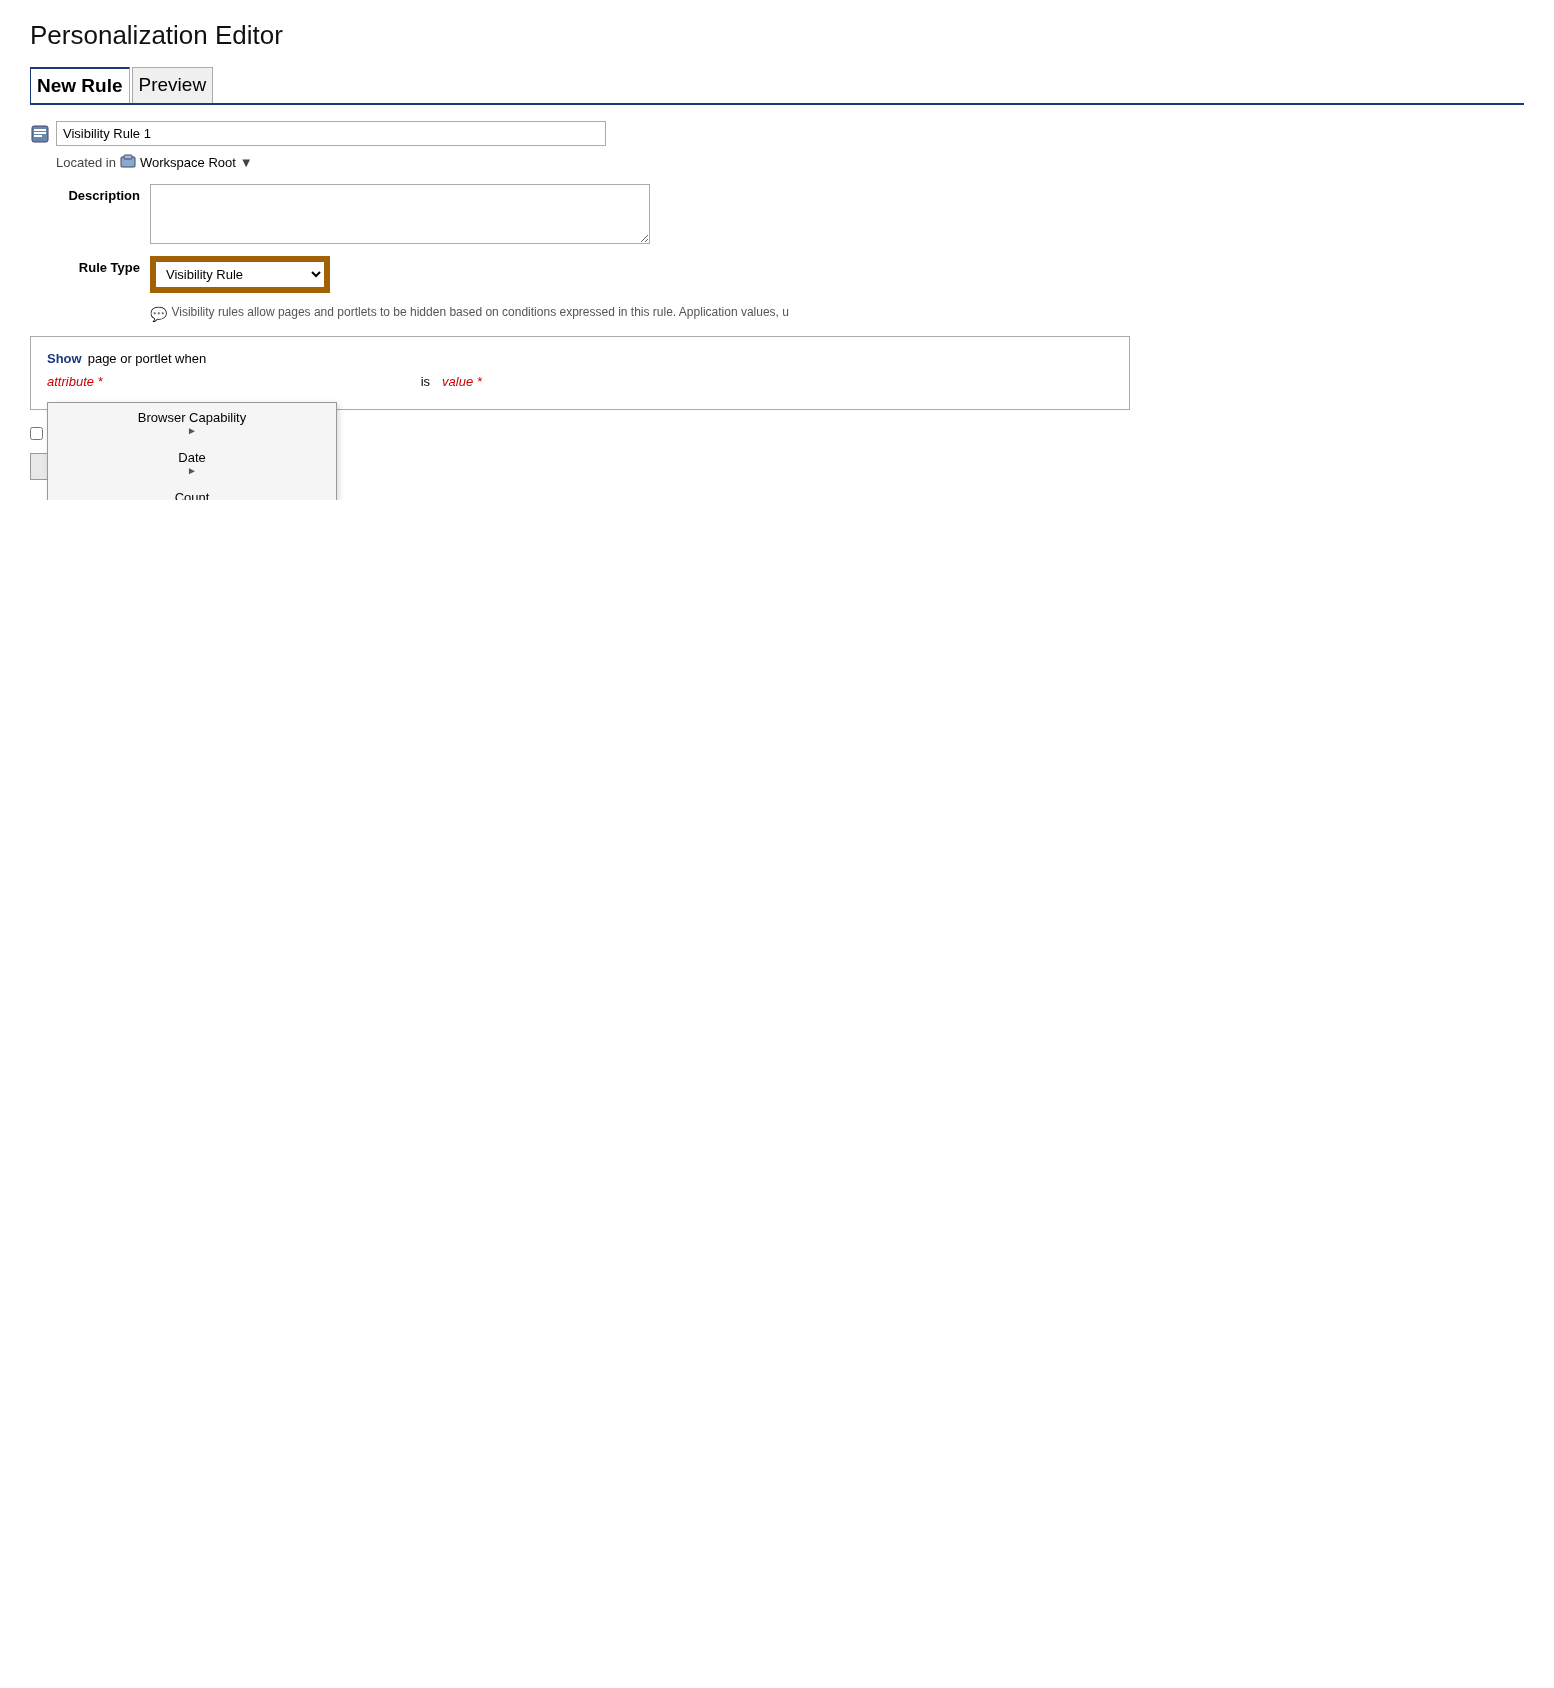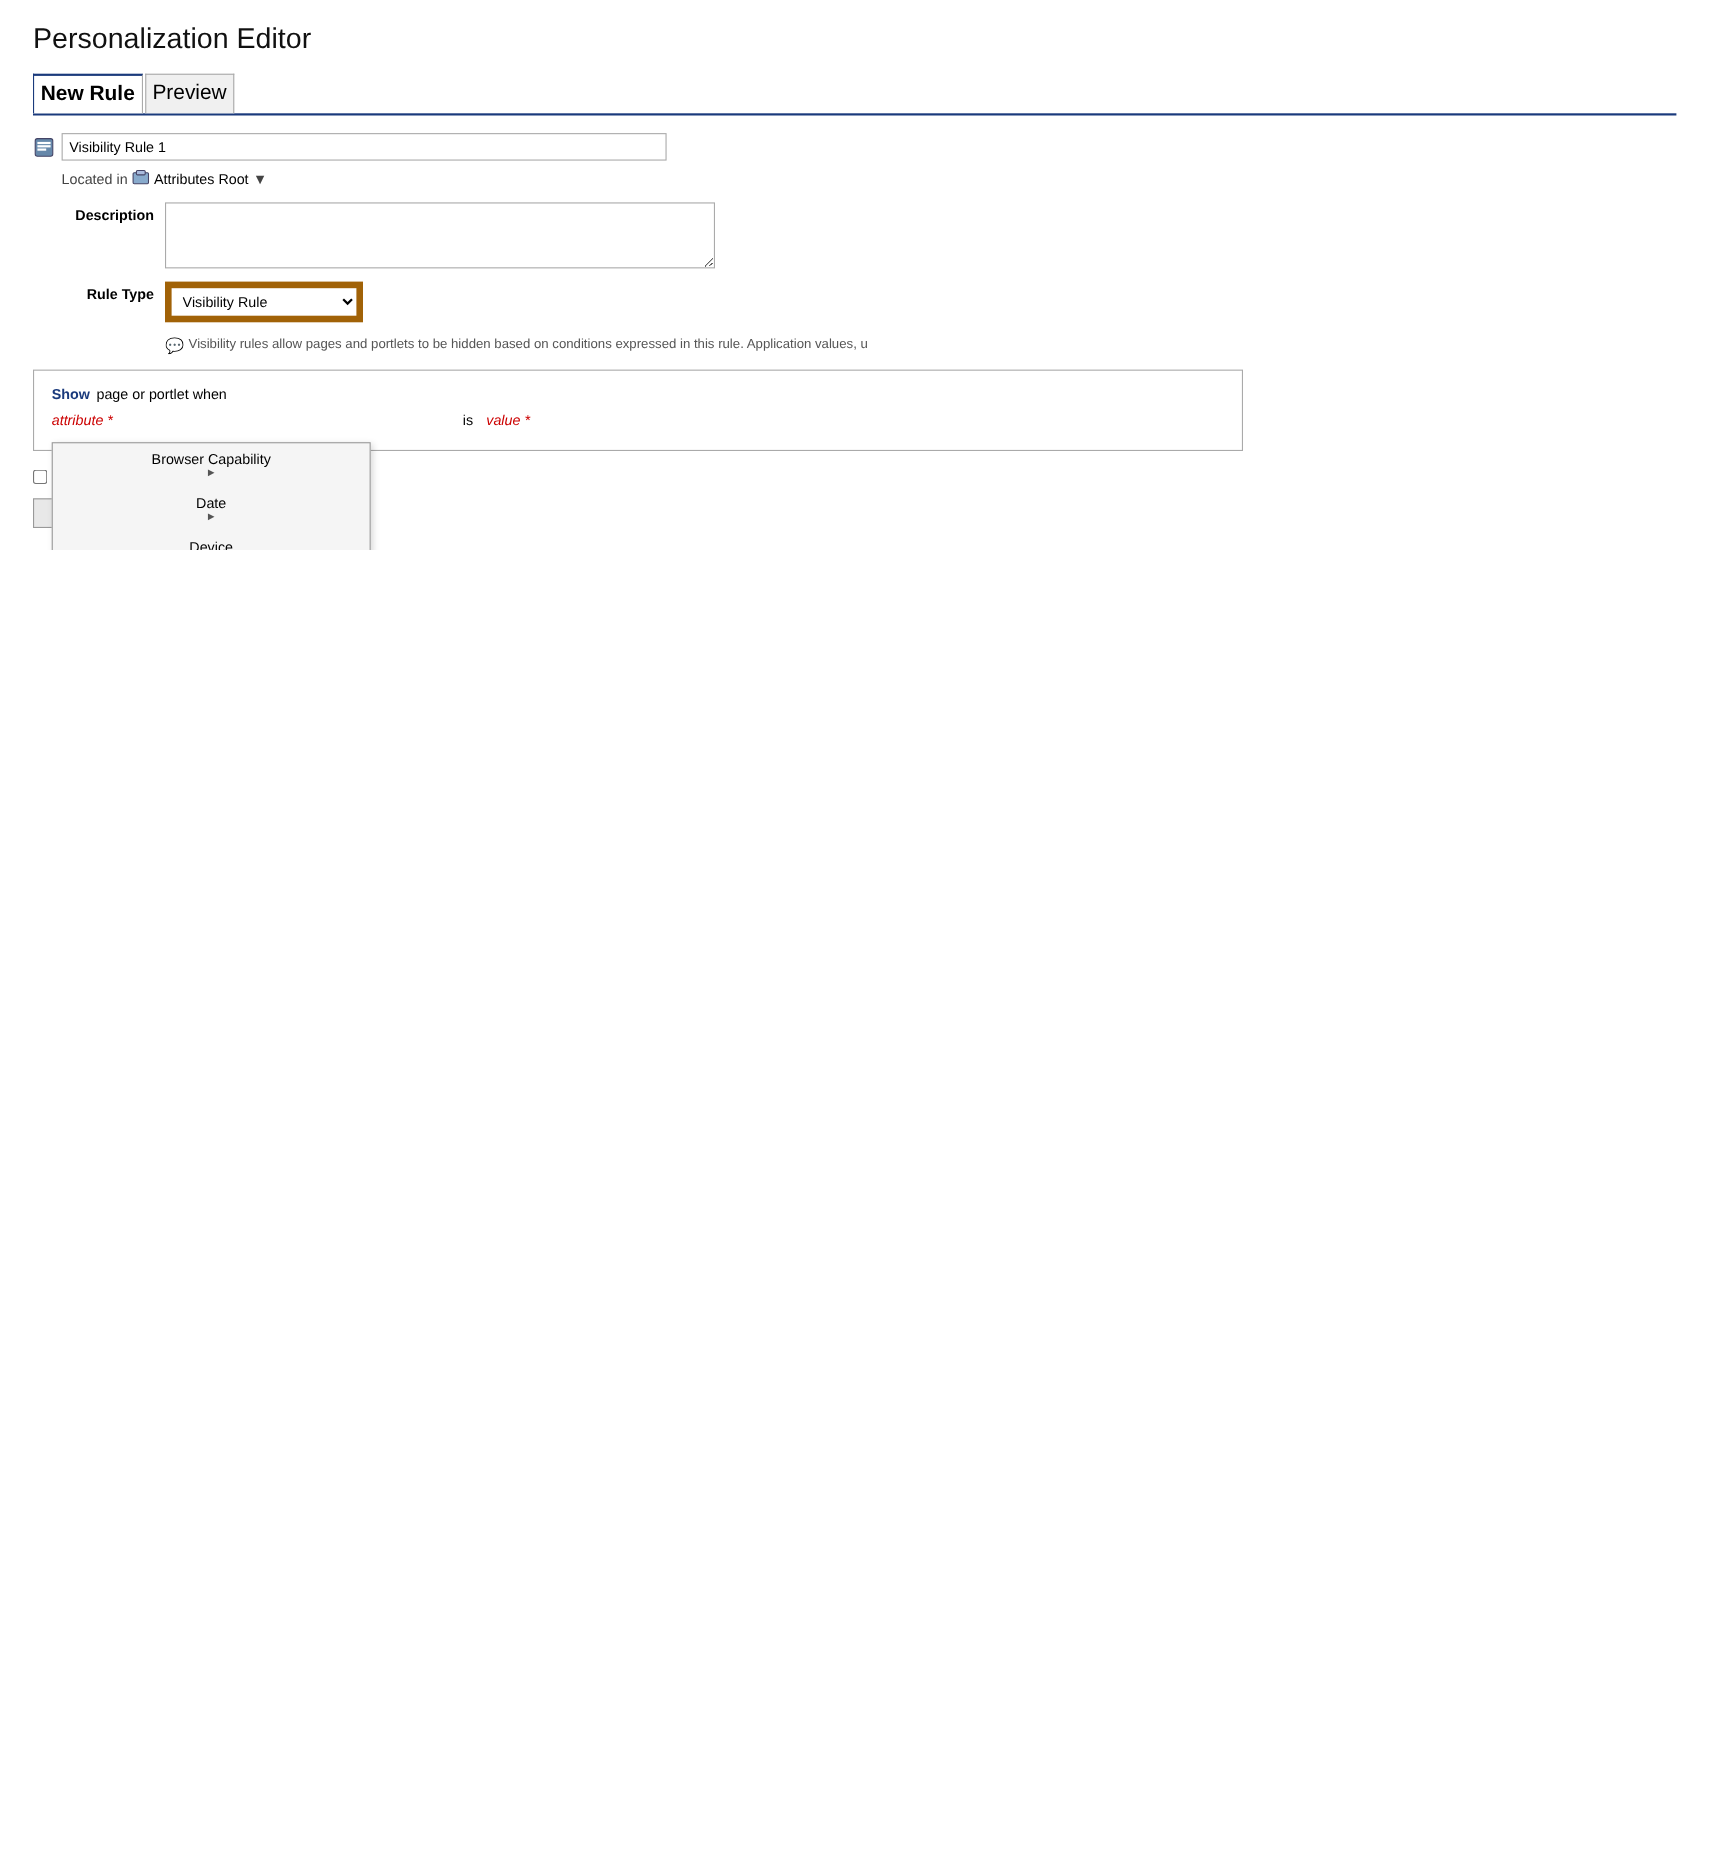--- a/index.html
+++ b/index.html
@@ -270,21 +270,21 @@
     </div>
     <input type="text" class="rule-name-input" value="Visibility Rule 1" style="">
   </div>
 
   <div class="location-row">
     <span>Located in</span>
     <svg class="location-icon" viewBox="0 0 16 16">
       <rect x="1" y="3" width="14" height="10" rx="1" fill="#88aacc" stroke="#446" stroke-width="1"></rect>
       <rect x="4" y="1" width="8" height="4" rx="1" fill="#aabbdd" stroke="#446" stroke-width="1"></rect>
     </svg>
-    <span style="font-weight:normal; color:#000;">Attributes Root</span>
+    <span style="font-weight:normal; color:#000;">Workspace Root</span>
     <span style="margin-left:4px; cursor:pointer;">▼</span>
   </div>
 
   <div class="form-row">
     <div class="form-label">Description</div>
     <textarea class="description-textarea" style=""></textarea>
   </div>
 
   <div class="form-row">
     <div class="form-label">Rule Type</div>
@@ -315,21 +315,21 @@
 
           <div class="dropdown-item">
             <span>Browser Capability</span>
             <span class="submenu-arrow">►</span>
           </div>
           <div class="dropdown-item">
             <span>Date</span>
             <span class="submenu-arrow">►</span>
           </div>
           <div class="dropdown-item">
-            <span>Device</span>
+            <span>Count</span>
             <span class="submenu-arrow">►</span>
           </div>
           <div class="dropdown-item">
             <span>Referrer</span>
             <span class="submenu-arrow">►</span>
           </div>
           <div class="dropdown-separator"></div>
 
           <div class="dropdown-item">
             <span>Portal Users</span>

